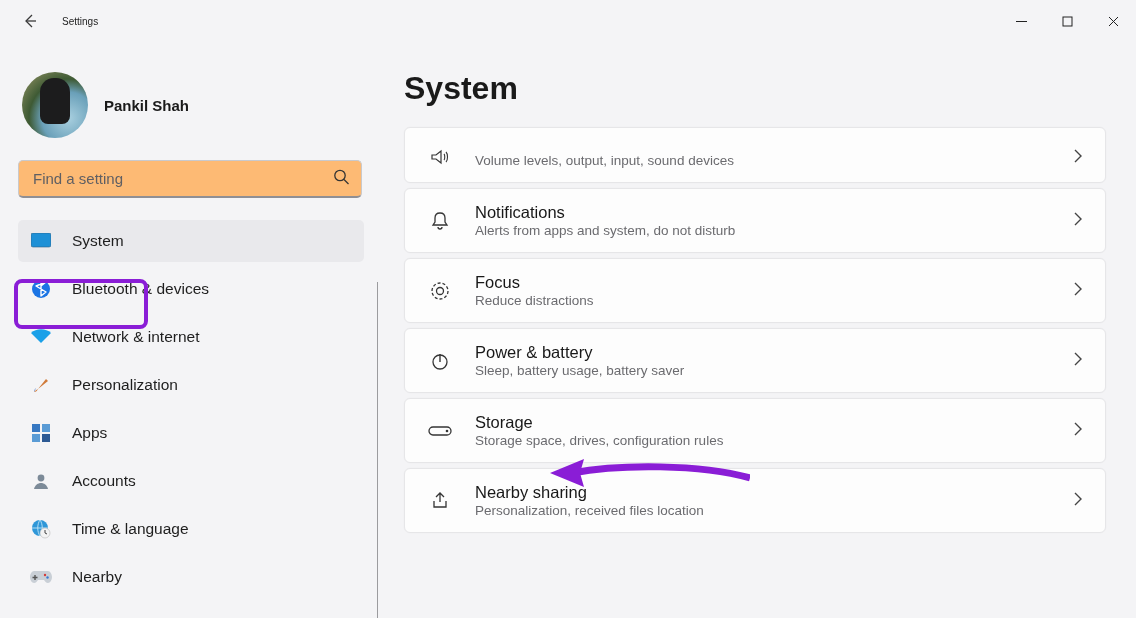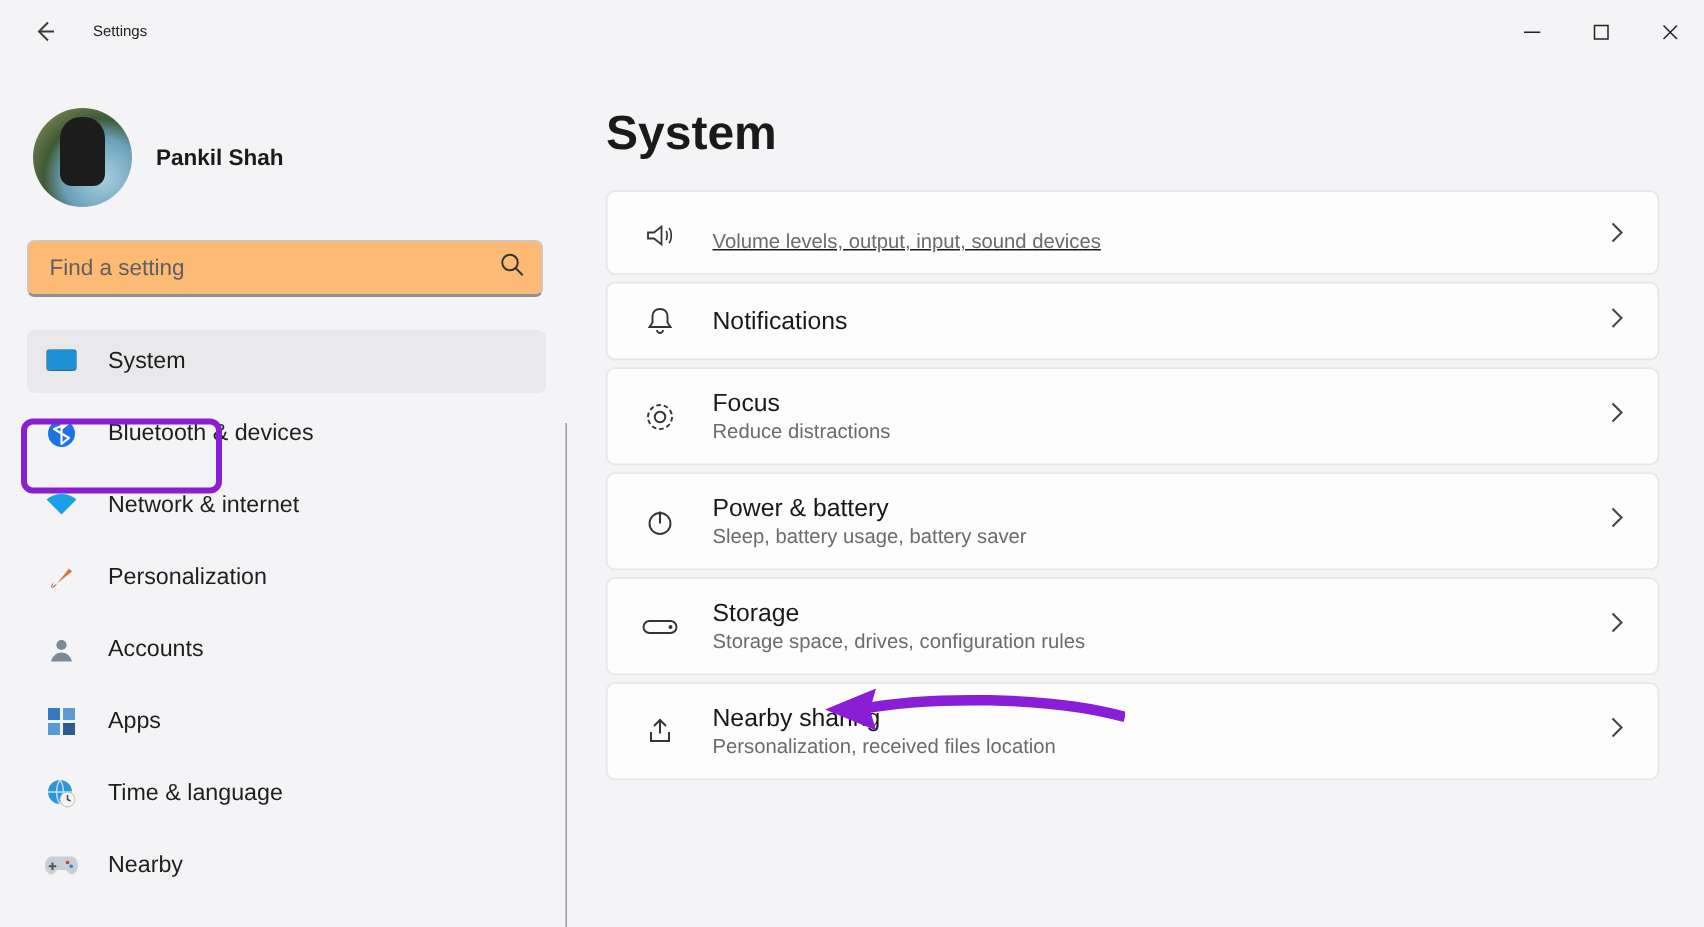--- a/index.html
+++ b/index.html
@@ -70,21 +70,21 @@
   }
   
   .content{flex:1;padding:18px 30px 0 26px;overflow:hidden;}
   .page-title{font-size:32px;font-weight:650;margin:10px 0 20px 0;}
   .cards{display:flex;flex-direction:column;gap:5px;}
   .card{
     background:var(--card);border:1px solid var(--border);border-radius:6px;
     display:flex;align-items:center;padding:14px 22px 14px 22px;gap:22px;
     box-shadow:0 0 0 0.5px rgba(0,0,0,0.02);
   }
-  .card.trimmed{padding-top:0;align-items:flex-end;height:56px;text-decoration:underline;}
+  .card.trimmed{padding-top:0;align-items:flex-end;height:56px;}
   .card .icn{width:26px;display:flex;align-items:center;justify-content:center;color:#353535;}
   .card .txt{flex:1;}
   .card .ttl{font-size:16.5px;color:#181818;}
   .card .sub{font-size:13.5px;color:var(--muted);margin-top:1px;}
   .card .chev{color:#444;}
   
   .arrow-ann{
     position:absolute;pointer-events:none;color:var(--highlight);
   }
 </style>
@@ -168,36 +168,36 @@
           <svg width="20" height="20" viewBox="0 0 20 20">
               <path d="M3 17c2 0 3-1 4-3l8-10 2 2-10 8c-2 1-3 2-4 3z" fill="#d07a3a"></path>
               <path d="M3 17c0-2 1-3 2-4" fill="#2a66c6"></path>
             </svg>
         </span>
         <span>Personalization</span>
       </div>
       <div class="navitem">
         <span class="icn">
           <svg width="18" height="18" viewBox="0 0 18 18">
-              <circle cx="9" cy="6" r="3.4" fill="#7c8a98"></circle>
-              <path d="M2 17c1-4 4-6 7-6s6 2 7 6z" fill="#7c8a98"></path>
-            </svg>
-        </span>
-        <span>Accounts</span>
-      </div>
-      <div class="navitem">
-        <span class="icn">
-          <svg width="18" height="18" viewBox="0 0 18 18">
               <rect x="0" y="0" width="8" height="8" fill="#3778c2"></rect>
               <rect x="10" y="0" width="8" height="8" fill="#5a9bd5"></rect>
               <rect x="0" y="10" width="8" height="8" fill="#5a9bd5"></rect>
               <rect x="10" y="10" width="8" height="8" fill="#2d5a94"></rect>
             </svg>
         </span>
         <span>Apps</span>
+      </div>
+      <div class="navitem">
+        <span class="icn">
+          <svg width="18" height="18" viewBox="0 0 18 18">
+              <circle cx="9" cy="6" r="3.4" fill="#7c8a98"></circle>
+              <path d="M2 17c1-4 4-6 7-6s6 2 7 6z" fill="#7c8a98"></path>
+            </svg>
+        </span>
+        <span>Accounts</span>
       </div>
       <div class="navitem">
         <span class="icn">
           <svg width="20" height="20" viewBox="0 0 20 20">
               <circle cx="9" cy="9" r="8" fill="#2f97d8"></circle>
               <path d="M1 9h16M9 1c3 4 3 12 0 16M9 1c-3 4-3 12 0 16" fill="none" stroke="#bfe4f7" stroke-width="0.9"></path>
               <circle cx="14" cy="14" r="5" fill="#f3f3f3" stroke="#b8b8b8" stroke-width="0.6"></circle>
               <path d="M14 11v3l2 1" stroke="#444" stroke-width="1" fill="none"></path>
             </svg>
         </span>
@@ -243,20 +243,21 @@
 
       <div class="card">
         <span class="icn">
           <svg width="22" height="22" viewBox="0 0 22 22">
               <path d="M11 3c-3 0-5 2-5 5v4l-2 3h14l-2-3V8c0-3-2-5-5-5z" fill="none" stroke="currentColor" stroke-width="1.3"></path>
               <path d="M9 17c0 1 1 2 2 2s2-1 2-2" fill="none" stroke="currentColor" stroke-width="1.3"></path>
             </svg>
         </span>
         <div class="txt">
           <div class="ttl">Notifications</div>
+          <div class="sub">Alerts from apps and system, do not disturb</div>
         </div>
         <span class="chev">
           <svg width="10" height="16" viewBox="0 0 10 16">
               <path d="M2 2l6 6-6 6" fill="none" stroke="currentColor" stroke-width="1.4"></path>
             </svg>
         </span>
       </div>
 
       <div class="card">
         <span class="icn">

